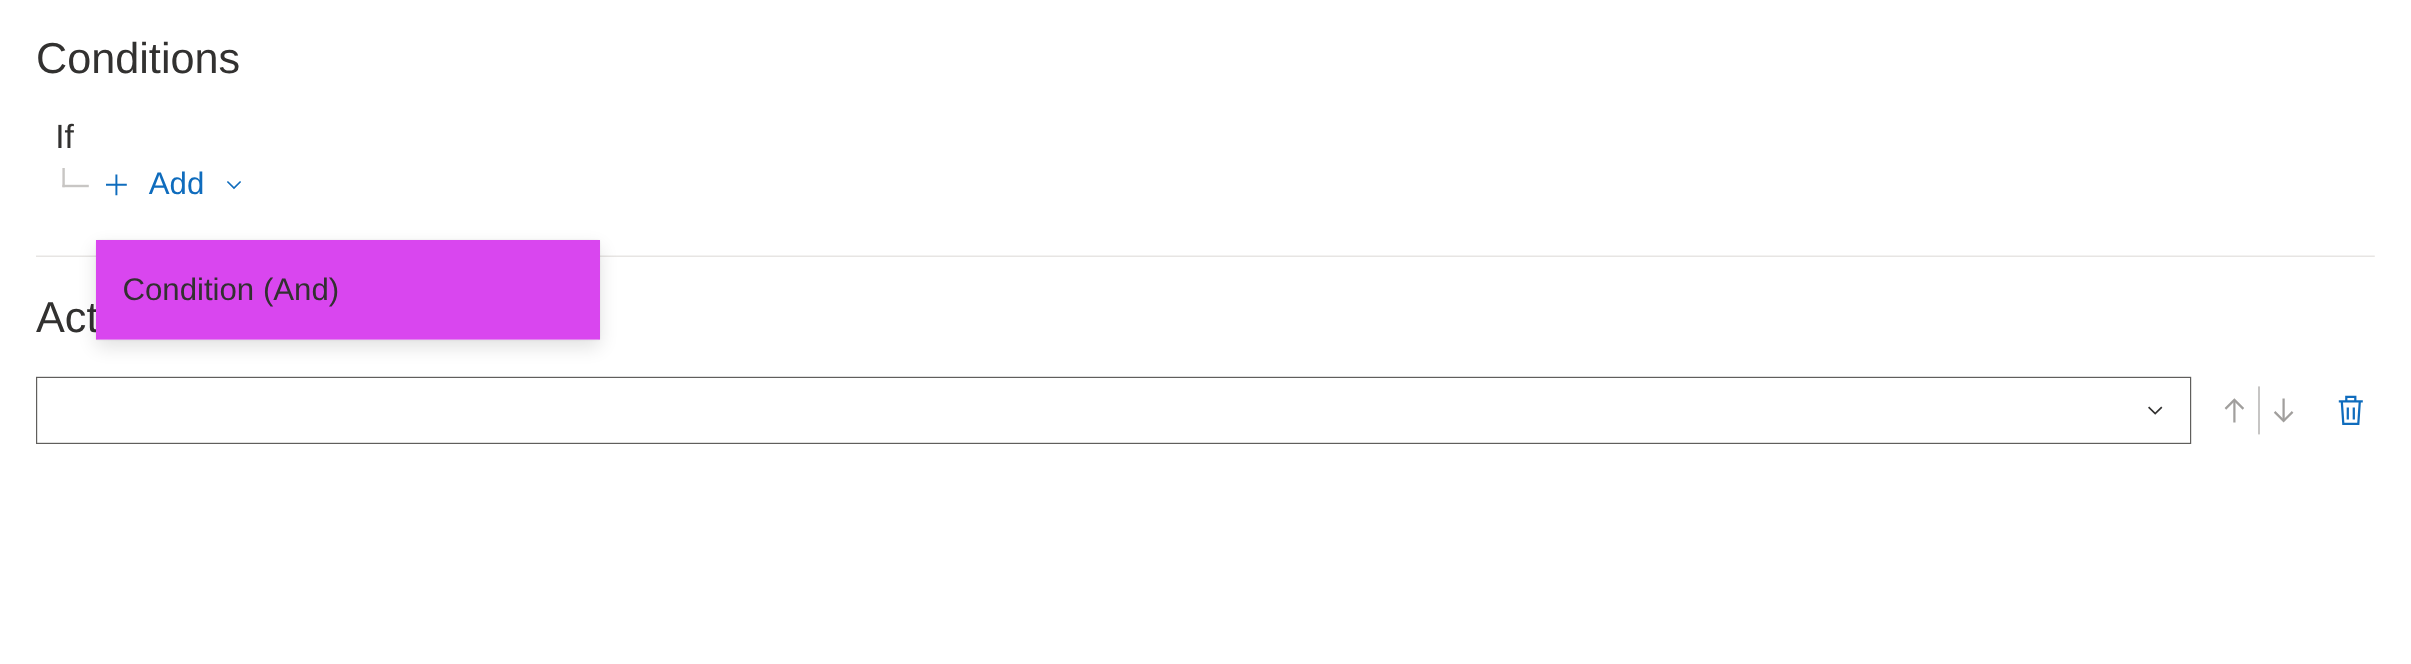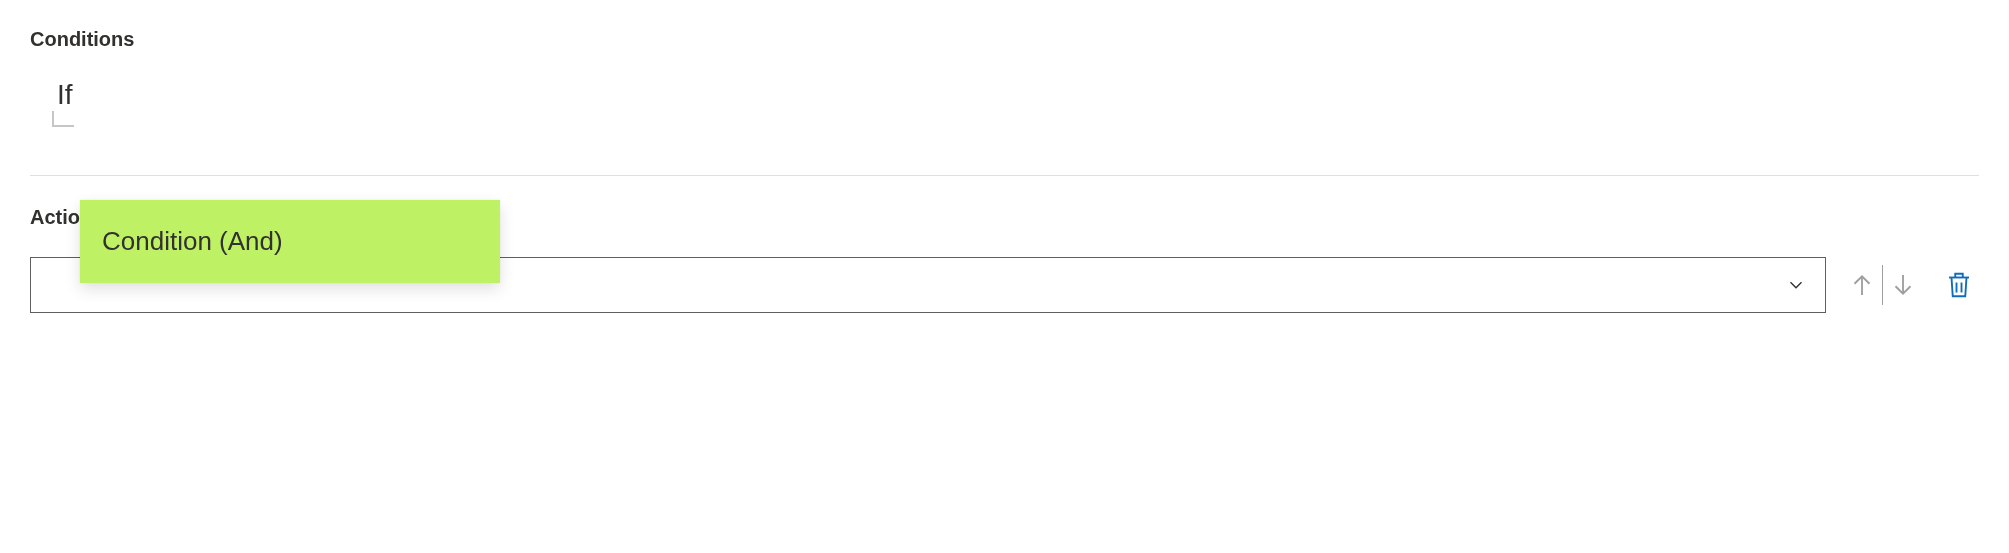--- a/index.html
+++ b/index.html
@@ -10,28 +10,28 @@
     body {
       font-family: 'Segoe UI', -apple-system, BlinkMacSystemFont, sans-serif;
       background: #ffffff;
       padding: 28px 30px;
       width: 2009px;
       height: 553px;
       color: #323130;
       position: relative;
     }
     .section-heading {
-      font-size: 20px;
-      font-weight: 700;
+      font-size: 36px;
+      font-weight: 400;
       margin-bottom: 28px;
     }
     .if-label {
       font-size: 28px;
       font-weight: 400;
-      margin-left: 27px;
+      margin-left: 16px;
       margin-bottom: 4px;
     }
     .tree-row {
       display: flex;
       align-items: center;
       margin-left: 18px;
       gap: 6px;
     }
     .tree-branch {
       width: 28px;
@@ -84,21 +84,21 @@
       border-radius: 2px;
       z-index: 10;
     }
     .dropdown-item {
       padding: 26px 22px;
       font-size: 26px;
       cursor: pointer;
       color: #323130;
     }
     .dropdown-item.hovered {
-      background: #bef264;
+      background: #d946ef;
     }
     .divider {
       border: none;
       border-top: 1px solid #e1dfdd;
       margin-top: 40px;
       margin-bottom: 30px;
     }
     .actions-row {
       display: flex;
       align-items: center;
@@ -141,20 +141,34 @@
     }
   </style>
 </head>
 <body>
 
 <div>
   <h2 class="section-heading">Conditions</h2>
   <div class="if-label">If</div>
   <div class="tree-row">
     <span class="tree-branch"></span>
+    <span class="add-button">
+      <span class="plus-icon">
+        <svg width="26" height="26" viewBox="0 0 24 24" fill="none" stroke="#0F6CBD" stroke-width="1.5">
+          <line x1="12" y1="4" x2="12" y2="20"></line>
+          <line x1="4" y1="12" x2="20" y2="12"></line>
+        </svg>
+      </span>
+      <span class="add-text">Add</span>
+      <span class="chevron-icon">
+        <svg width="22" height="22" viewBox="0 0 24 24" fill="none" stroke="#0F6CBD" stroke-width="1.5">
+          <polyline points="6 9 12 15 18 9"></polyline>
+        </svg>
+      </span>
+    </span>
   </div>
 </div>
 
 <div class="dropdown-menu">
   <div class="dropdown-item hovered">Condition (And)</div>
 </div>
 
 <hr class="divider">
 
 <div>

